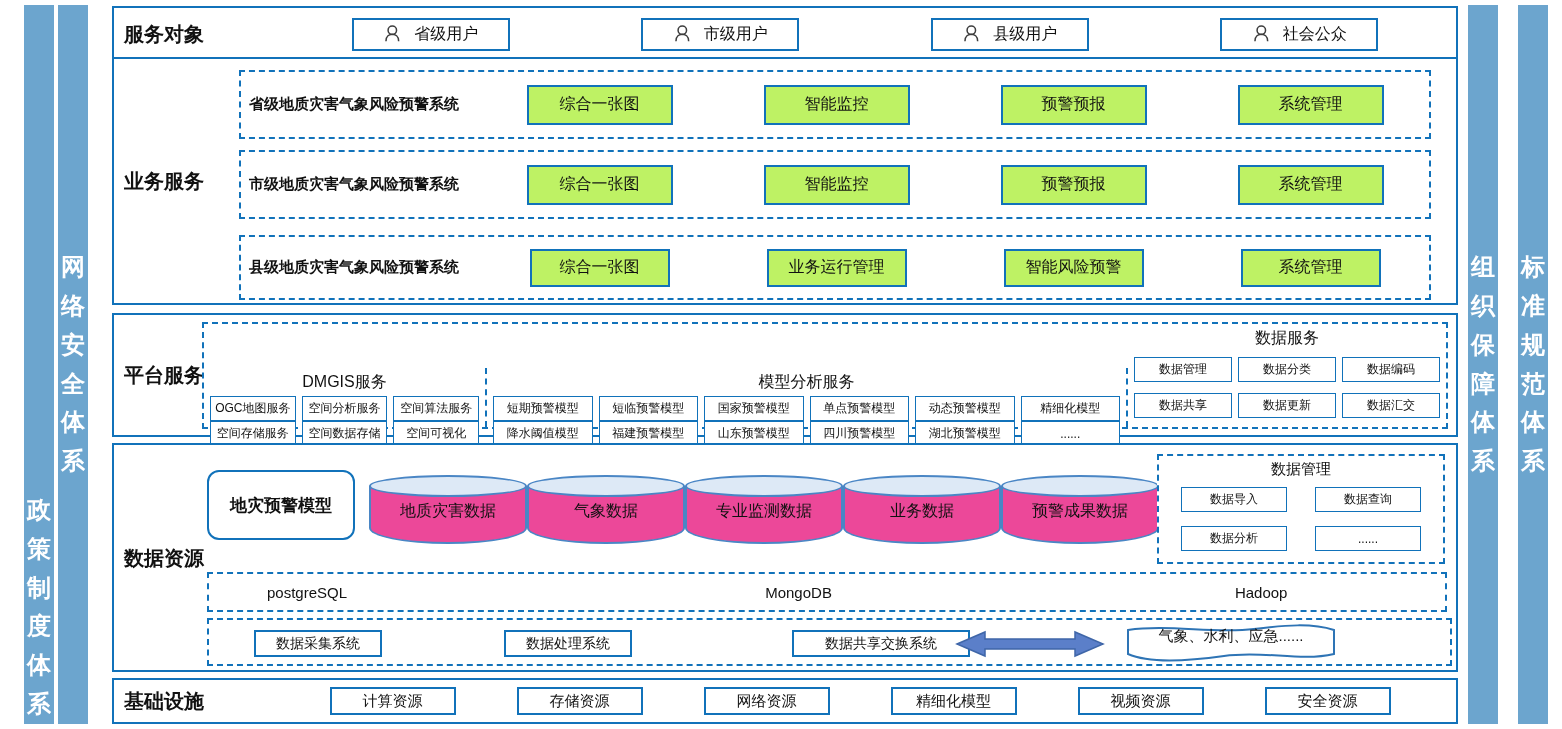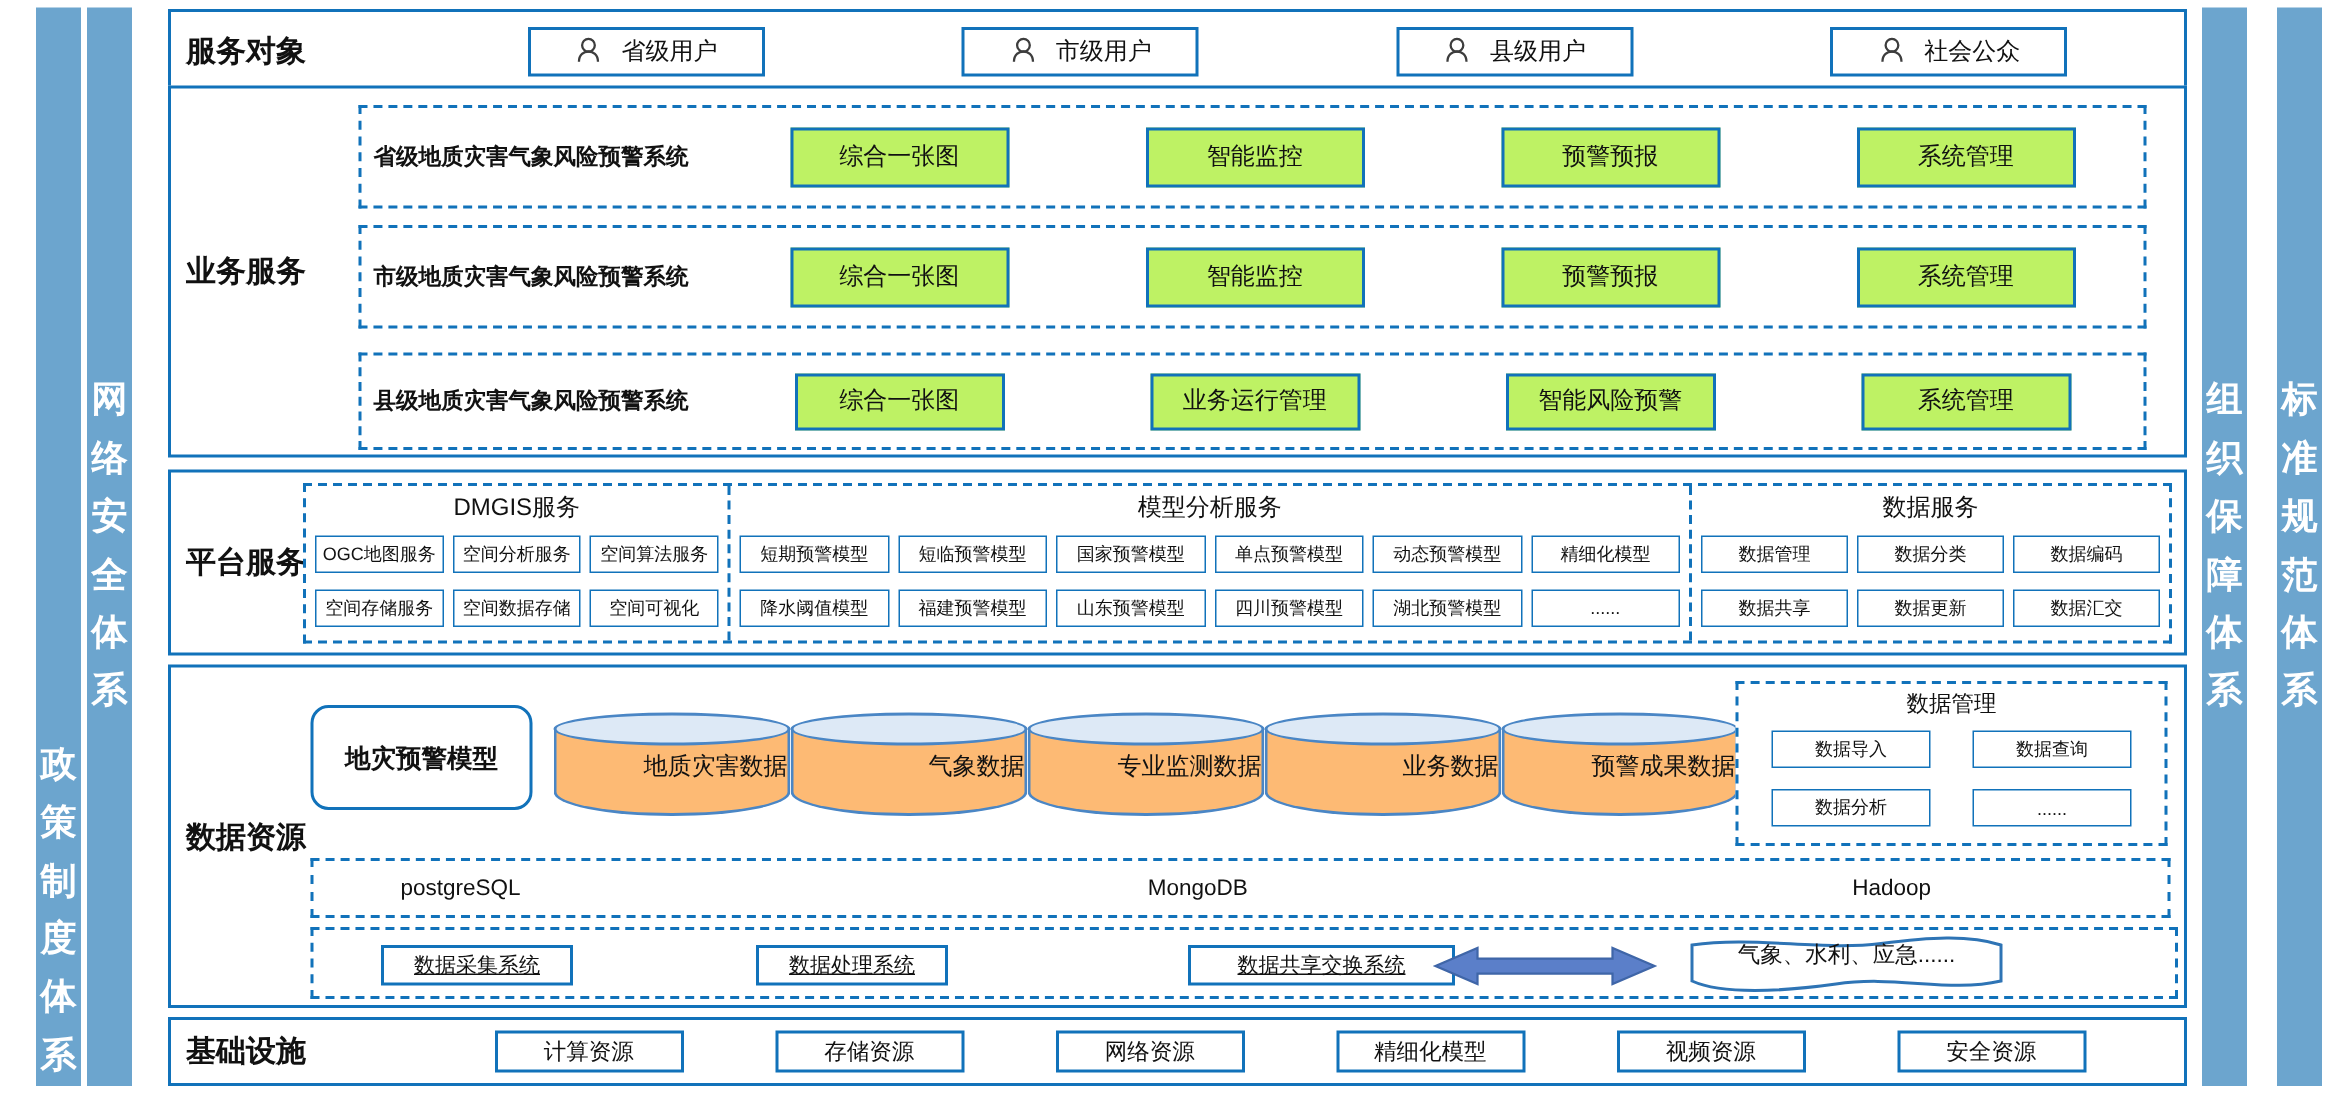--- a/index.html
+++ b/index.html
@@ -23,49 +23,49 @@
   .biz-row{position:absolute;left:125px;right:25px;border:2px dashed #1172ba;
     display:flex;align-items:center;box-sizing:border-box;background:#fff;}
   .biz-sys{flex:0 0 232px;padding-left:8px;font-size:15px;font-weight:bold;white-space:nowrap;}
   .biz-mods{flex:1;display:flex;justify-content:space-around;align-items:center;}
   .mod-box{min-width:146px;height:40px;border:2px solid #1172ba;display:flex;align-items:center;
     justify-content:center;font-size:16px;box-sizing:border-box;background:#bef264;padding:0 6px;}
   
   .plat-inner{position:absolute;left:88px;top:7px;right:8px;bottom:6px;border:2px dashed #1172ba;
     display:flex;box-sizing:border-box;background:#fff;}
   .plat-col{display:flex;flex-direction:column;box-sizing:border-box;padding:2px 6px 4px 6px;}
-  .plat-col.divider{border-right:2px dashed #1172ba;}
+  .plat-col.divider{border-right:2px dashed #1172ba;margin-top:44px;}
   .plat-title{text-align:center;font-size:16px;padding:2px 0 3px 0;}
   .plat-grid-row{display:flex;flex:1;align-items:center;justify-content:space-between;gap:6px;}
   .svc-box{flex:1;height:25px;border:1.5px solid #1172ba;display:flex;align-items:center;
     justify-content:center;font-size:12px;box-sizing:border-box;background:#fff;white-space:nowrap;}
   
   .model-box{position:absolute;left:93px;top:25px;width:148px;height:70px;border:2.5px solid #1172ba;
     border-radius:12px;display:flex;align-items:center;justify-content:center;font-size:17px;
     font-weight:600;box-sizing:border-box;background:#fff;}
   .cyl-row{position:absolute;left:255px;top:30px;width:790px;display:flex;justify-content:space-between;}
-  .cyl{position:relative;width:160px;height:58px;background:#fdba74;border:2px solid #4a86c5;border-top:none;
-    border-radius:0 0 50% 50%/0 0 16px 16px;display:flex;align-items:center;justify-content:flex-end;
+  .cyl{position:relative;width:160px;height:58px;background:#ec4899;border:2px solid #4a86c5;border-top:none;
+    border-radius:0 0 50% 50%/0 0 16px 16px;display:flex;align-items:center;justify-content:center;
     box-sizing:border-box;margin-top:11px;}
   .cyl::before{content:"";position:absolute;top:-11px;left:-2px;right:-2px;height:22px;background:#dde9f6;
     border:2px solid #4a86c5;border-radius:50%;box-sizing:border-box;}
   .cyl span{position:relative;z-index:2;font-size:16px;margin-top:-6px;}
   .dmgmt{position:absolute;left:1043px;top:9px;width:288px;height:110px;border:2px dashed #1172ba;
     box-sizing:border-box;background:#fff;}
   .dmgmt-title{text-align:center;font-size:15px;padding-top:4px;}
   .dmgmt-grid{display:grid;grid-template-columns:1fr 1fr;gap:14px 28px;padding:8px 22px 0 22px;}
   .mini-box{height:25px;border:1.5px solid #1172ba;display:flex;align-items:center;justify-content:center;
     font-size:12px;box-sizing:border-box;background:#fff;}
   .db-row{position:absolute;left:93px;top:127px;width:1240px;height:40px;border:2px dashed #1172ba;
     box-sizing:border-box;background:#fff;}
   .db-name{position:absolute;top:50%;transform:translateY(-50%);font-size:15px;white-space:nowrap;}
   .sys-row{position:absolute;left:93px;top:173px;width:1245px;height:48px;border:2px dashed #1172ba;
     box-sizing:border-box;background:#fff;}
   .sys-box{position:absolute;top:10px;height:27px;border:2px solid #1172ba;display:flex;align-items:center;
-    justify-content:center;font-size:14px;box-sizing:border-box;background:#fff;padding:0 10px;text-decoration:underline;}
+    justify-content:center;font-size:14px;box-sizing:border-box;background:#fff;padding:0 10px;}
   .arrow-wrap{position:absolute;left:745px;top:9px;width:152px;height:30px;}
   .tape-wrap{position:absolute;left:915px;top:1px;width:214px;height:44px;}
   .tape-label{position:absolute;left:0;top:6px;width:100%;text-align:center;font-size:15px;}
   
   .infra-row{position:absolute;left:185px;right:35px;top:0;bottom:0;display:flex;
     align-items:center;justify-content:space-around;}
   .infra-box{width:126px;height:28px;border:2px solid #1172ba;display:flex;align-items:center;
     justify-content:center;font-size:15px;box-sizing:border-box;background:#fff;}
 </style>
 </head>

